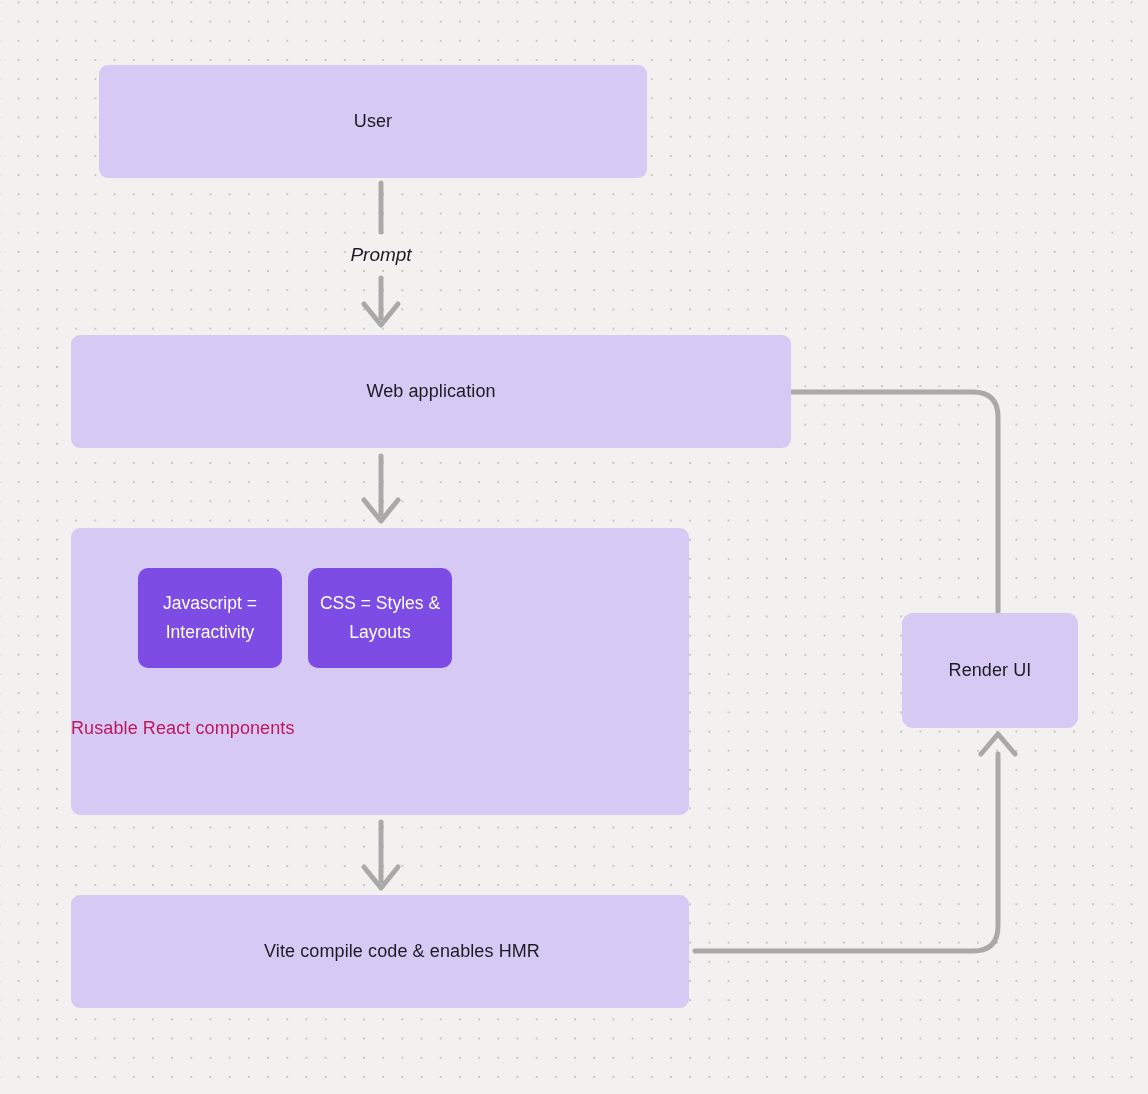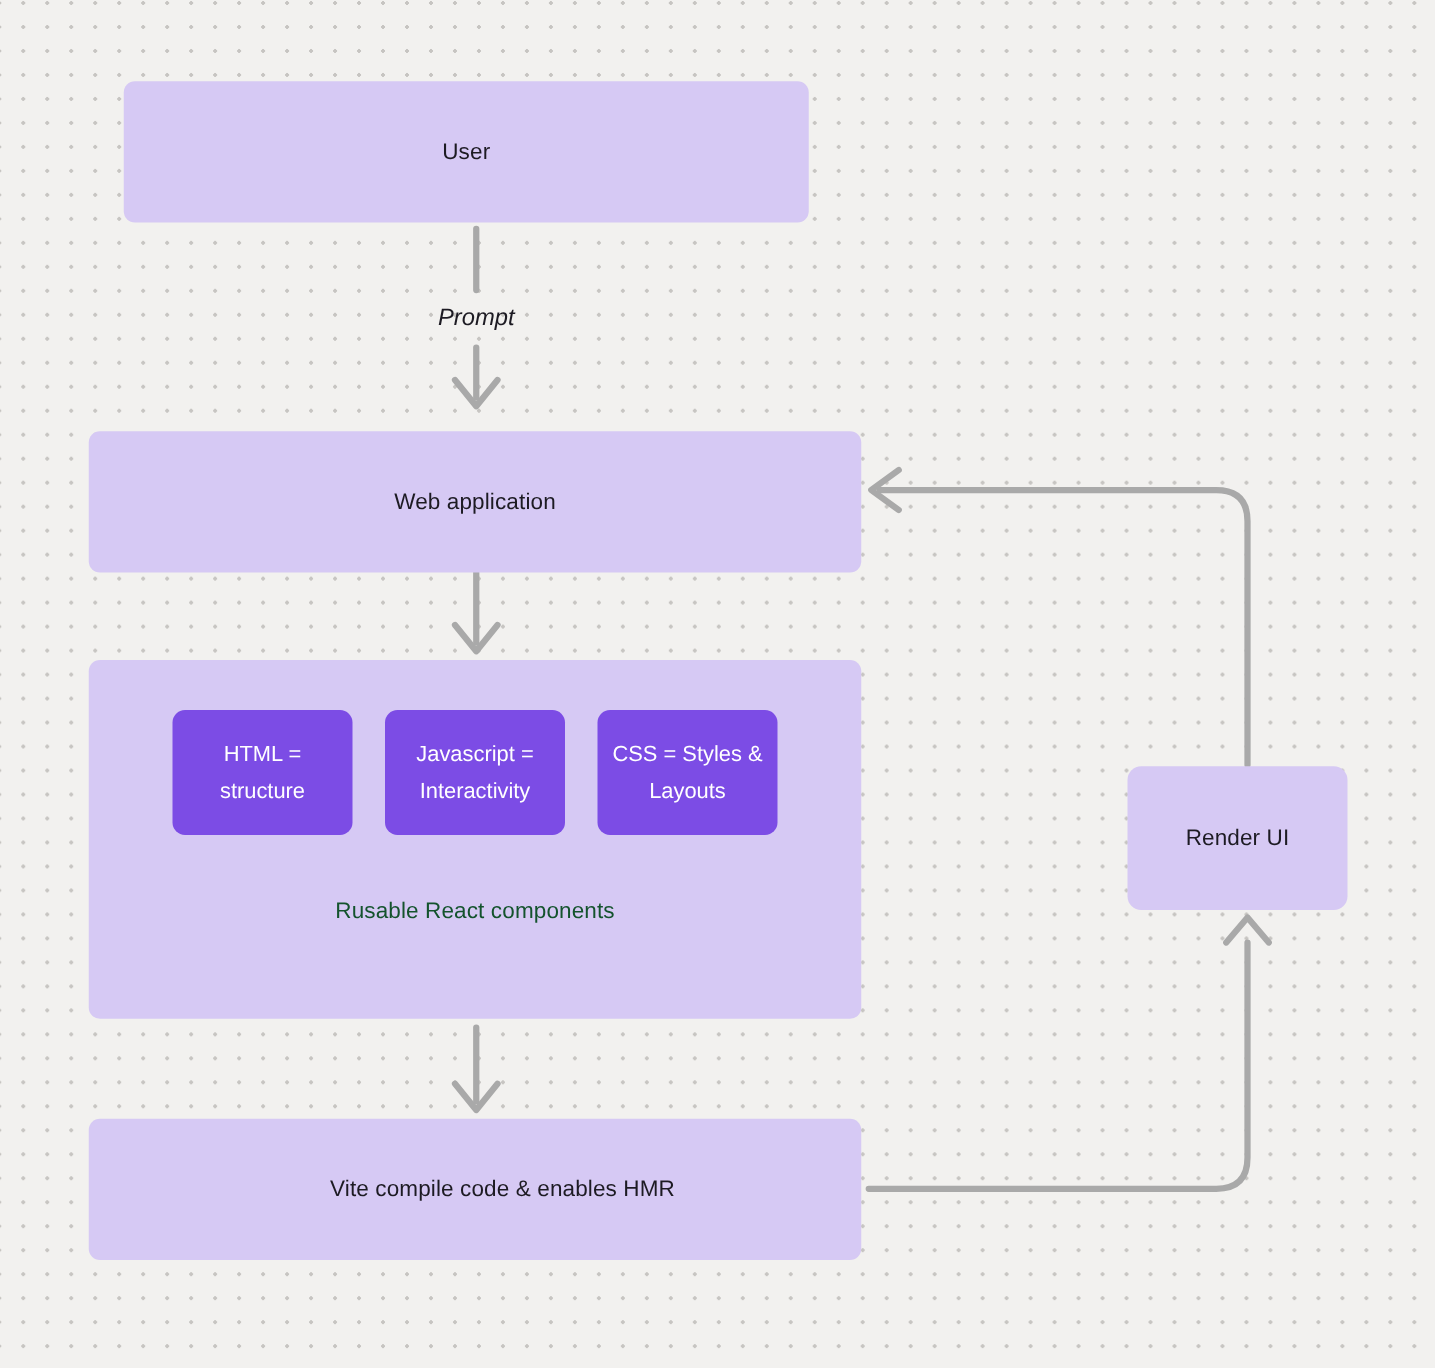--- a/index.html
+++ b/index.html
@@ -36,21 +36,21 @@
     background: #d6c9f4;
     border-radius: 9px;
     display: flex;
     align-items: center;
     justify-content: center;
     color: #1d1b23;
     font-size: 18px;
     letter-spacing: 0.1px;
   }
   .node-user   { left: 71px;  top: 65px;  width: 548px; height: 113px; margin-left: 28px; }
-  .node-web    { left: 71px;  top: 335px; width: 618px; height: 113px; margin-top: 10px; }
+  .node-web    { left: 71px;  top: 335px; width: 720px; height: 113px; }
   .node-vite   { left: 71px;  top: 895px; width: 618px; height: 113px; padding-left: 44px; }
   .node-render { left: 902px; top: 613px; width: 176px; height: 115px; border-radius: 11px; }
   .group {
     position: absolute;
     left: 71px; top: 528px;
     width: 618px; height: 287px;
     background: #d6c9f4;
     border-radius: 9px;
   }
   .component-row {
@@ -70,22 +70,21 @@
     text-align: center;
     color: #ffffff;
     font-size: 17.5px;
     line-height: 29px;
     padding: 0 8px;
   }
   .group-caption {
     position: absolute;
     left: 0; top: 190px;
     width: 100%;
-    text-align: center;
-    color: #14532d;
+    color: #be185d;
     font-size: 18px;
     letter-spacing: 0.1px;
   }
   .edge-label {
     position: absolute;
     left: 306px; top: 244px;
     width: 150px;
     text-align: center;
     color: #1d1b23;
     font-size: 19px;
@@ -123,23 +122,20 @@
 
   <div class="edge-label">Prompt</div>
 
   <div class="node node-web">
     <span>Web application</span>
   </div>
 
   <div class="group">
     <div class="component-row">
       <div class="component">
-        <span>HTML = structure</span>
-      </div>
-      <div class="component">
         <span>Javascript = Interactivity</span>
       </div>
       <div class="component">
         <span>CSS = Styles &amp; Layouts</span>
       </div>
     </div>
     <div class="group-caption">Rusable React components</div>
   </div>
 
   <div class="node node-vite">

